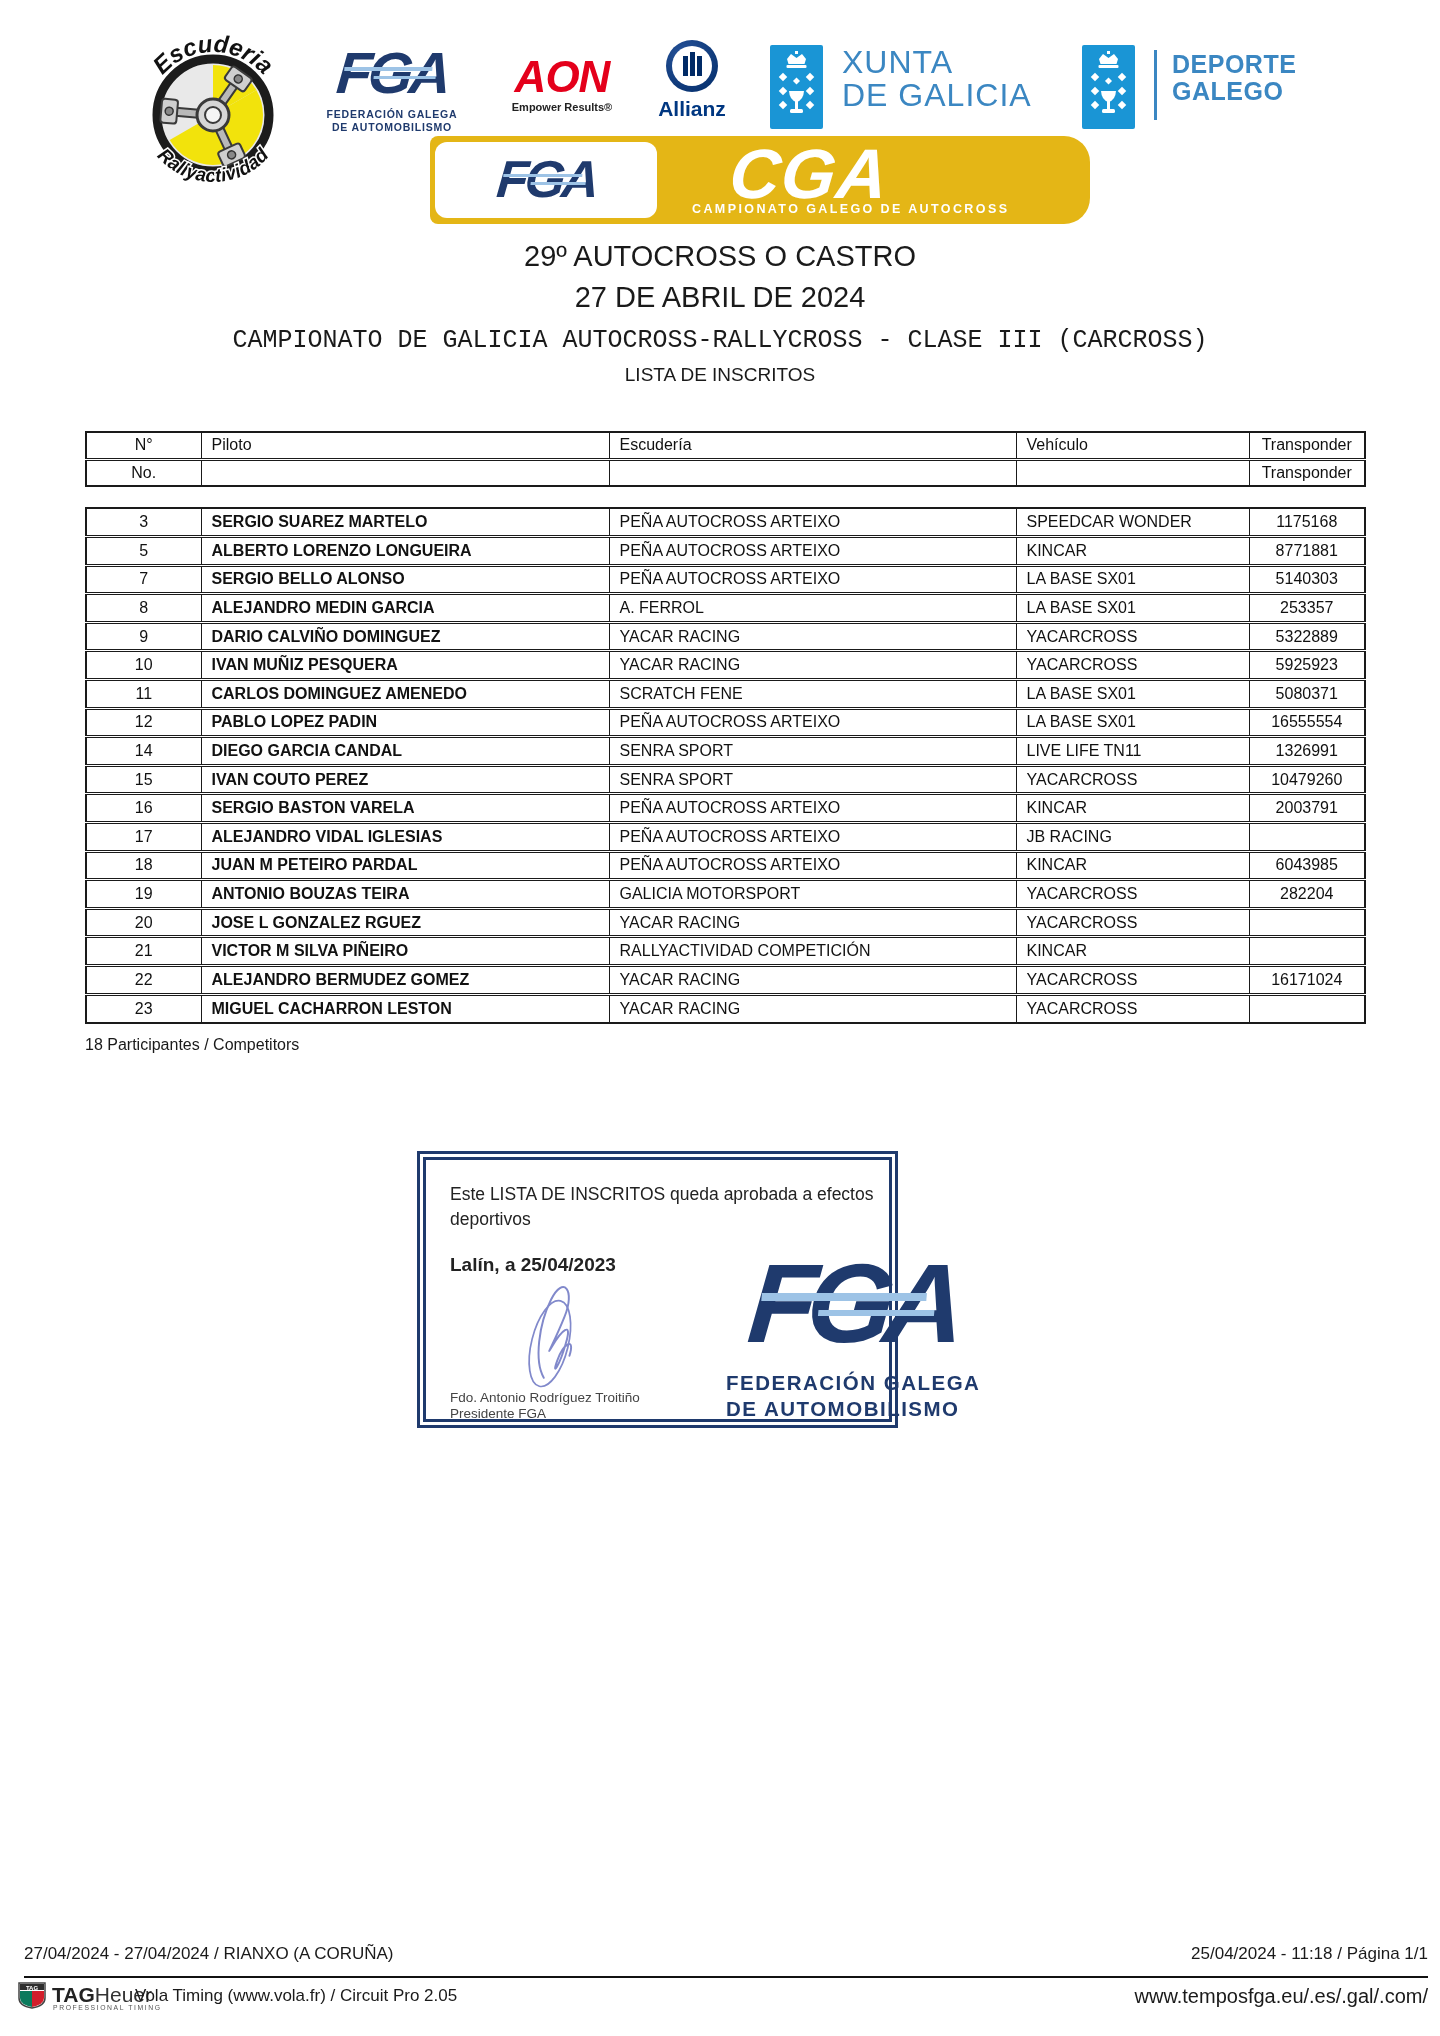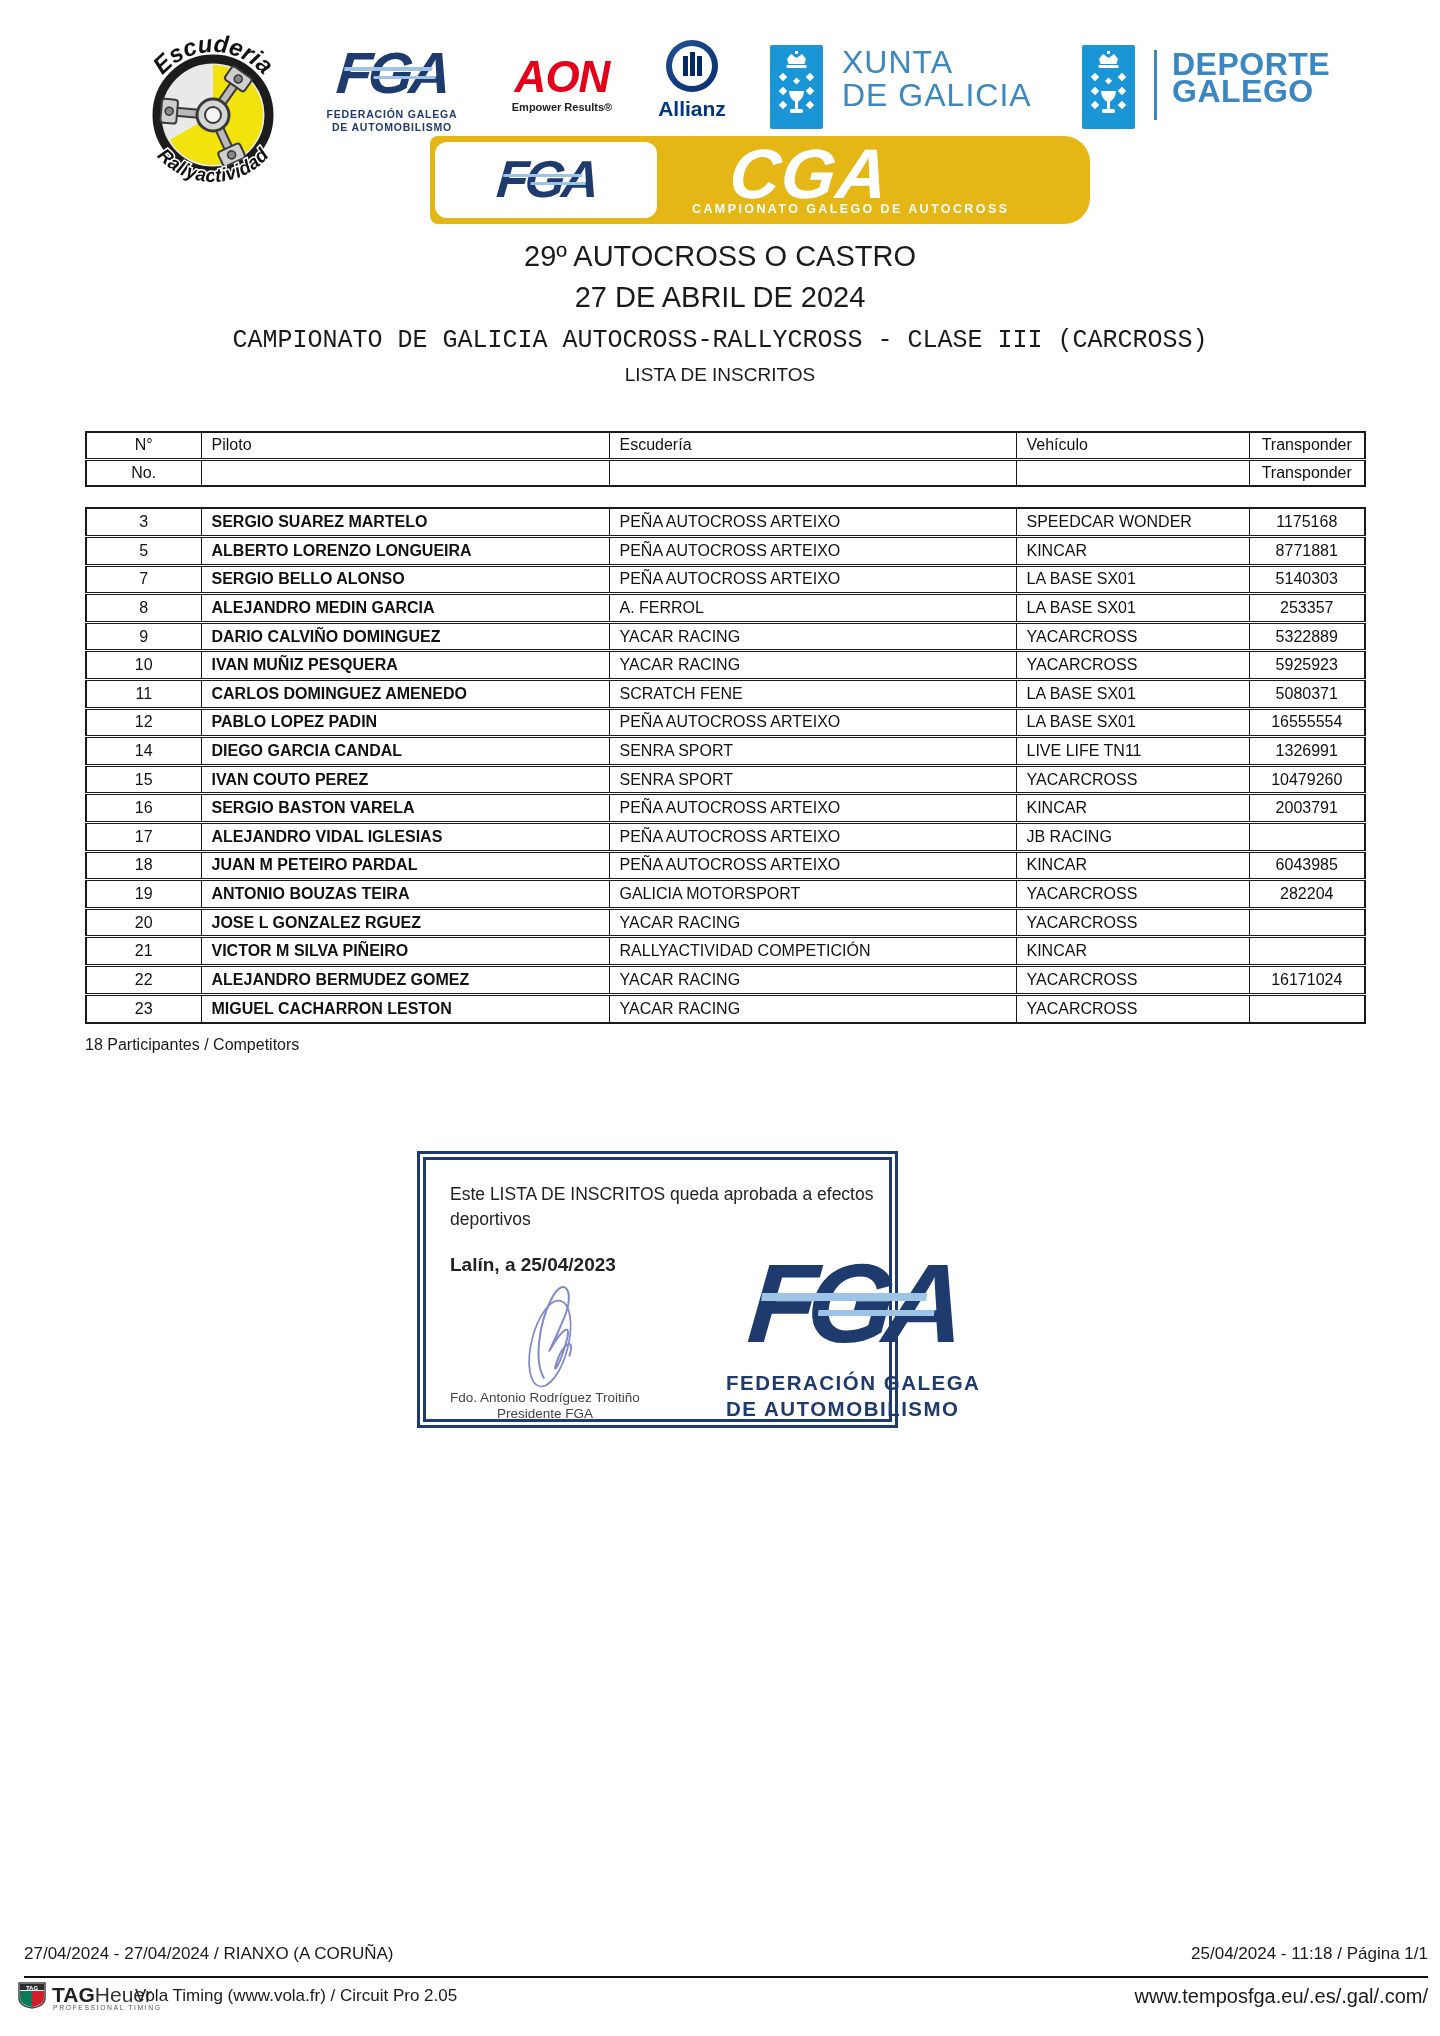--- a/index.html
+++ b/index.html
@@ -44,21 +44,21 @@
   .allianz-disc .b2{left:24px;height:24px;top:12px;}
   .allianz-disc .b3{left:31px;height:20px;}
   #allianz .allianz-word{margin-top:5px;font-size:21px;font-weight:800;color:var(--allianz);}
 
   .galicia-flag{width:53px;height:84px;}
   #xunta-flag{left:770px;top:45px;}
   #xunta-text{left:842px;top:46px;font-size:32px;line-height:33px;color:var(--xblue);
     letter-spacing:1px;font-weight:400;white-space:nowrap;}
   #deporte-flag{left:1082px;top:45px;}
   #deporte-divider{left:1154px;top:50px;width:3px;height:70px;background:var(--xblue);}
-  #deporte-text{left:1172px;top:51px;font-size:32px;line-height:27px;font-weight:600;
+  #deporte-text{left:1172px;top:51px;font-size:25px;line-height:27px;font-weight:600;
     color:var(--xblue);letter-spacing:0.5px;white-space:nowrap;}
 
   
   #cga-banner{left:430px;top:136px;width:660px;height:88px;background:var(--gold);
     border-radius:8px 26px 26px 8px;}
   #banner-fga-box{position:absolute;left:5px;top:6px;width:222px;height:76px;
     background:#fff;border-radius:12px;text-align:center;}
   #banner-fga-box .fga-acro{font-size:52px;margin-top:11px;}
   #banner-cga{position:absolute;left:300px;top:2px;font-size:70px;line-height:72px;
     font-weight:900;font-style:italic;color:#fff;letter-spacing:1px;transform:skewX(-6deg);}
@@ -94,21 +94,21 @@
 
   #participants{left:85px;top:1036px;font-size:16px;}
 
   
   #approval-box{left:417px;top:1151px;width:481px;height:277px;box-sizing:border-box;
     border:9px double var(--navy);}
   #approval-text{position:absolute;left:24px;top:22px;width:470px;font-size:17.5px;
     line-height:25px;color:#222;}
   #approval-date{position:absolute;left:24px;top:94px;font-size:19px;font-weight:bold;color:#222;}
   #approval-signature{position:absolute;left:90px;top:120px;width:80px;height:110px;}
-  #approval-signer{position:absolute;left:24px;top:230px;font-size:13.5px;color:#444;line-height:16px;text-align:center;}
+  #approval-signer{position:absolute;left:24px;top:230px;font-size:13.5px;color:#444;line-height:16px;}
   #approval-fga{position:absolute;left:300px;top:88px;width:252px;text-align:center;}
   #approval-fga .fga-acro{font-size:112px;letter-spacing:-0.09em;}
   #approval-fga .fga-sub{margin-top:10px;font-size:20.5px;font-weight:700;color:var(--navy);
     letter-spacing:1.5px;line-height:26px;white-space:nowrap;text-align:left;}
 
   
   #footer-left-top{left:24px;top:1944px;font-size:17px;}
   #footer-right-top{right:12px;top:1944px;font-size:17px;text-align:right;}
   #footer-line{left:24px;top:1976px;width:1404px;height:2px;background:#111;}
   #tag-shield{left:18px;top:1982px;width:28px;height:27px;}

